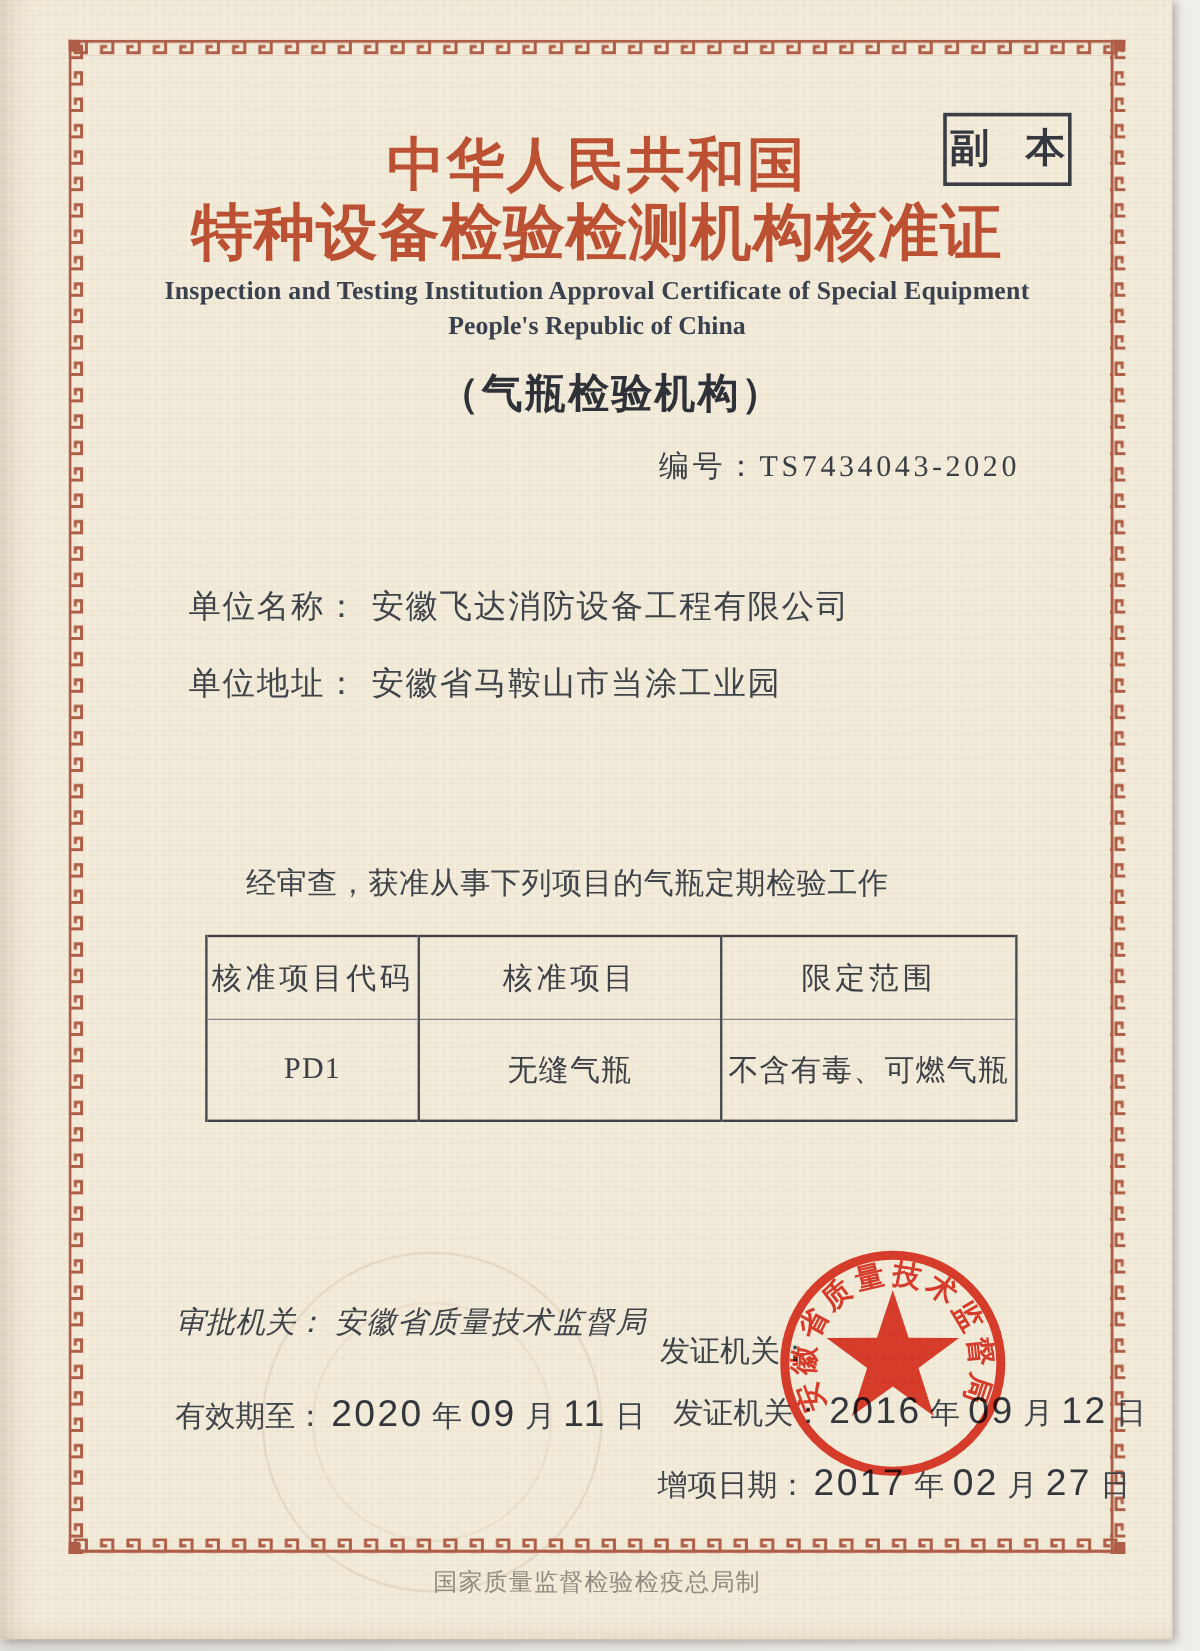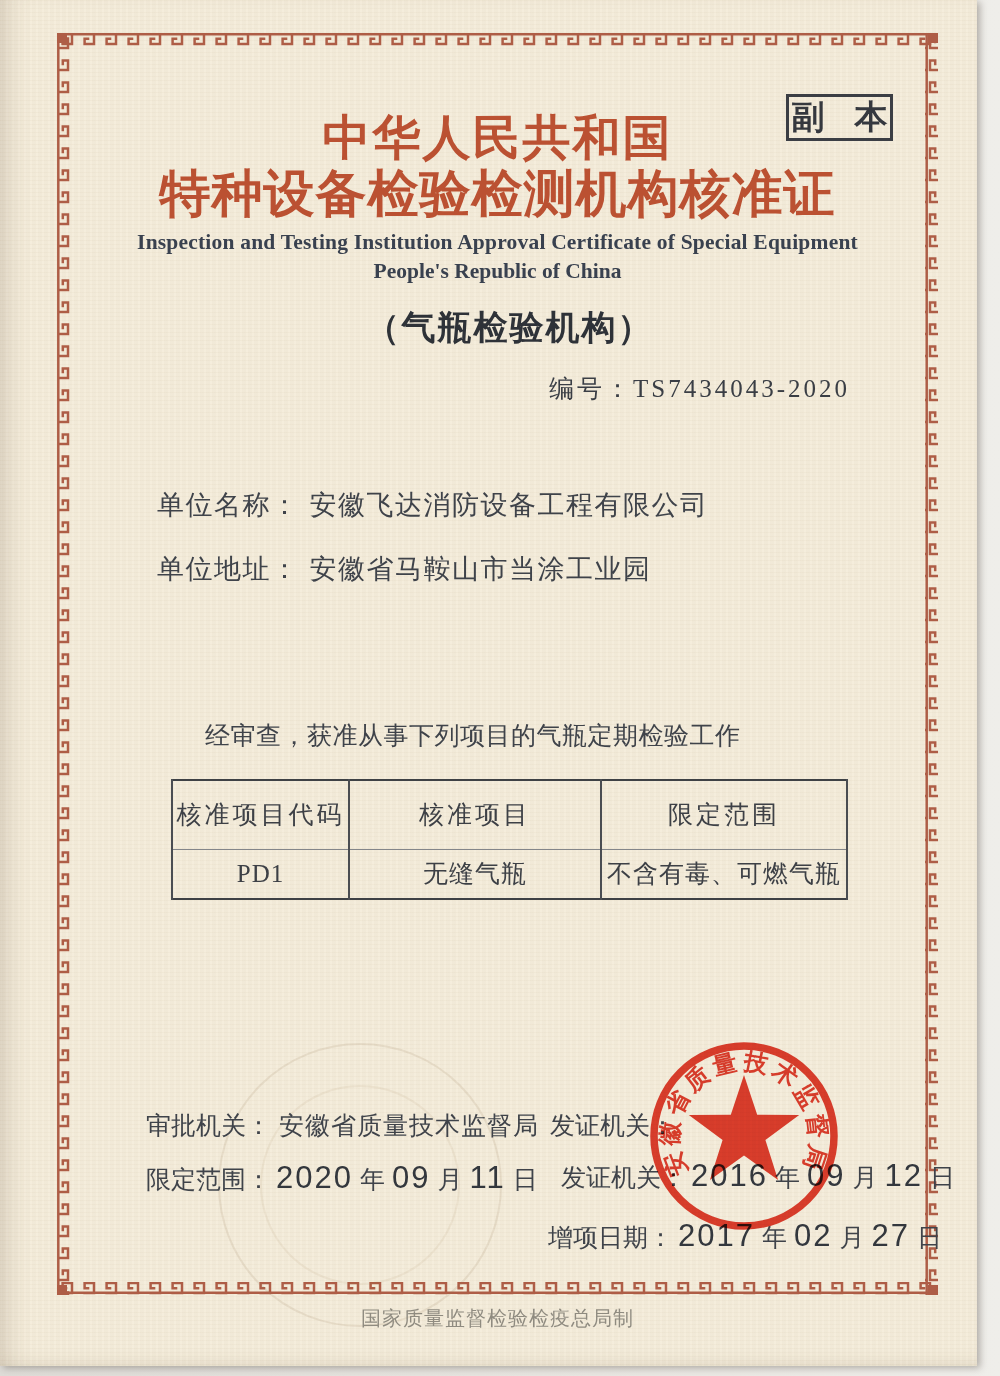--- a/index.html
+++ b/index.html
@@ -15,21 +15,21 @@
              repeating-linear-gradient(180deg, rgba(175,150,110,0.055) 0px, rgba(175,150,110,0.055) 1px, rgba(255,255,255,0) 1px, rgba(255,255,255,0) 4px),
              repeating-linear-gradient(90deg, rgba(255,255,255,0.05) 0px, rgba(255,255,255,0.05) 2px, rgba(0,0,0,0.012) 2px, rgba(0,0,0,0.012) 6px);
            box-shadow: 3px 2px 7px rgba(60,50,40,0.35),
                        inset 22px 0 26px -18px rgba(90,70,50,0.22),
                        inset 0 -14px 20px -14px rgba(90,70,50,0.12); }
 
   .abs { position:absolute; }
   .center-band { left:57px; width:881px; text-align:center; }
 
   
-  .copy-stamp { left:786px; top:94px; width:107px; height:47px;
+  .copy-stamp { left:786px; top:94px; width:107px; height:61px;
     border:3px solid #3b3e44; display:flex; align-items:center; justify-content:center; }
   .copy-stamp span { font-size:33px; font-weight:600; color:#35383e;
     letter-spacing:30px; margin-right:-30px; line-height:1; }
 
   
   .t-country { top:112px; font-family:"Liberation Sans","DejaVu Sans",sans-serif;
     font-weight:bold; font-size:48px; color:#bb5132; letter-spacing:2px; line-height:1.1; }
   .t-cert { top:166px; font-family:"Liberation Sans","DejaVu Sans",sans-serif;
     font-weight:bold; font-size:51px; color:#bb5132; letter-spacing:1px; line-height:1.1; }
   .t-en1 { top:230px; font-size:21.5px; font-weight:bold; color:#39414f; letter-spacing:0.2px; }
@@ -50,30 +50,30 @@
 
   
   .statement { left:205px; top:719px; font-size:25px; color:#3f434a; letter-spacing:0.5px; }
 
   
   .approval-table { left:171px; top:779px; width:675px; border-collapse:collapse; table-layout:fixed;
      border:2.5px solid #3e4145; color:#3d4046; }
   .approval-table th, .approval-table td { border-left:2px solid #4a4d52; border-right:2px solid #4a4d52;
      font-size:25px; font-weight:normal; text-align:center; vertical-align:middle; }
   .approval-table th { height:69px; letter-spacing:3px; border-bottom:1.5px solid #84868a; }
-  .approval-table td { height:50px; letter-spacing:1px; }
+  .approval-table td { height:85px; letter-spacing:1px; }
 
   
   .b-line { color:#3f434a; white-space:nowrap; }
   .b-line .lab { font-size:25px; }
   .b-line .val { font-size:25px; margin-left:8px; letter-spacing:1px; }
   .num { font-family:"Liberation Sans","DejaVu Sans",sans-serif; font-size:31px;
          letter-spacing:2px; color:#33373d; margin:0 5px; }
   .unit { font-size:25px; margin:0 2px; }
-  .l-approval { left:146px; top:1109px; }
+  .l-approval { left:146px; top:1085px;font-style:italic; }
   .l-valid    { left:146px; top:1160px; }
   .l-issuer   { left:550px; top:1109px; }
   .l-issued   { left:561px; top:1158px; }
   .l-amend    { left:548px; top:1218px;text-align:right; }
 
   
   .emboss { left:218px; top:1043px; width:284px; height:284px; border-radius:50%;
     border:2px solid rgba(150,122,82,0.14); }
   .emboss::after { content:""; position:absolute; left:40px; top:40px; right:40px; bottom:40px;
     border-radius:50%; border:2px solid rgba(150,122,82,0.09); }
@@ -162,21 +162,21 @@
     </tbody>
       </table>
 
     <div class="abs emboss"></div>
 
     <div class="abs b-line l-approval">
       <span class="lab">审批机关：</span><span class="val">安徽省质量技术监督局</span>
     </div>
 
     <div class="abs b-line l-valid">
-      <span class="lab">限定范围：</span><span class="num">2020</span><span class="unit">年</span><span class="num">09</span><span class="unit">月</span><span class="num">11</span><span class="unit">日</span>
+      <span class="lab">有效期至：</span><span class="num">2020</span><span class="unit">年</span><span class="num">09</span><span class="unit">月</span><span class="num">11</span><span class="unit">日</span>
     </div>
 
     <div class="abs b-line l-issuer">
       <span class="lab">发证机关：</span>
     </div>
 
     <div class="abs b-line l-issued">
       <span class="lab">发证机关：</span><span class="num">2016</span><span class="unit">年</span><span class="num">09</span><span class="unit">月</span><span class="num">12</span><span class="unit">日</span>
     </div>
 

